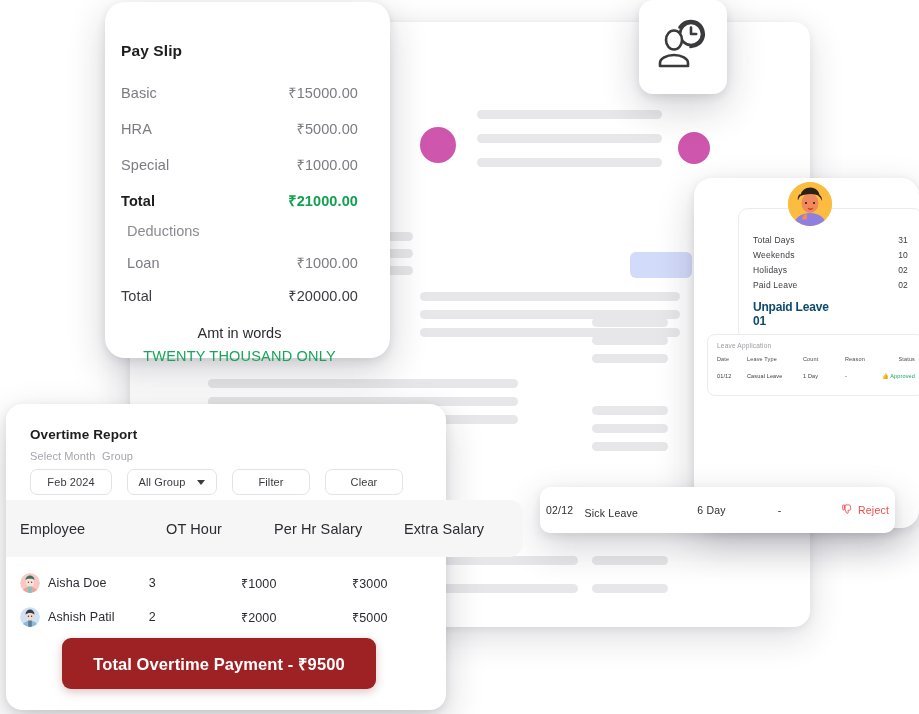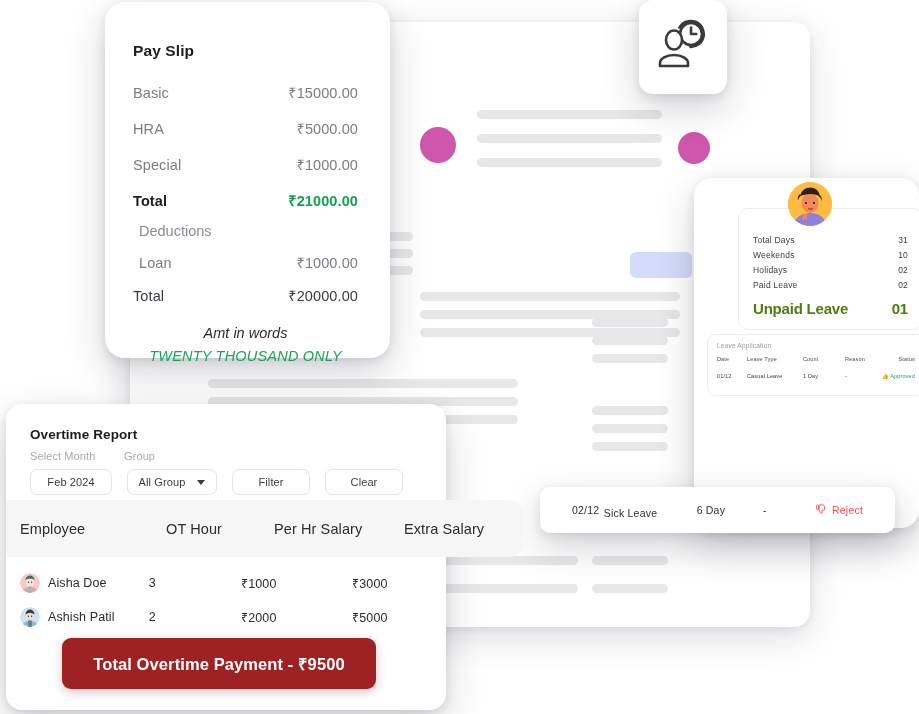--- a/index.html
+++ b/index.html
@@ -65,21 +65,21 @@
 
   
   #payslip {
     left: 105px;
     top: 2px;
     width: 285px;
     height: 356px;
     border-radius: 20px;
     padding: 0;
   }
-  #payslip .ps-inner { padding: 40px 32px 0 28px; }
+  #payslip .ps-inner { padding: 40px 32px 0 16px; }
   .ps-title {
     font-size: 15.5px;
     font-weight: 700;
     color: #1d1d1f;
     letter-spacing: .1px;
     margin-bottom: 22px;
   }
   .ps-row {
     display: flex;
     justify-content: space-between;
@@ -95,21 +95,20 @@
   .ps-row.dark .ps-v { color: #3a3a40; }
   .ps-row.tight { margin-bottom: 13px; }
   .ps-sub {
     font-size: 14.5px;
     color: #8b8b92;
     margin: 0 0 13px 6px;
   }
   .ps-foot {
     text-align: center;
     margin-top: 20px;
-    font-style: italic;
   }
   .ps-foot-lbl {
     font-size: 14.5px;
     color: #2b2b31;
     margin-bottom: 7px;
   }
   .ps-foot-val {
     font-size: 14.5px;
     color: #18a558;
     letter-spacing: .2px;
@@ -162,25 +161,26 @@
     font-size: 8.5px;
     color: #3c3c42;
     margin-bottom: 5px;
     letter-spacing: .2px;
   }
   .lv-row .lv-v { min-width: 18px; text-align: right; }
   .lv-big {
     display: flex;
     justify-content: space-between;
     align-items: baseline;
-    font-size: 15px;
+    font-size: 12px;
     font-weight: 700;
-    color: #4d7c0f;
+    color: #0c4a6e;
     margin-top: 10px;
     letter-spacing: -.2px;
+    flex-direction: column;
   }
   .lv-table {
     position: absolute;
     left: 13px;
     top: 156px;
     width: 198px;
     border: 1px solid #ececed;
     border-radius: 8px;
     padding: 7px 9px 16px 9px;
     background: #fff;
@@ -207,21 +207,21 @@
 
   
   #sickstrip {
     left: 540px;
     top: 487px;
     width: 355px;
     height: 46px;
     border-radius: 10px;
     display: flex;
     align-items: center;
-    padding: 0 32px;
+    padding: 0 6px;
     box-sizing: border-box;
     font-size: 10.5px;
     color: #2d2d33;
     letter-spacing: .2px;
   }
   #sickstrip .s0 { width: 48px; }
   #sickstrip .s1 { width: 140px; margin-top: 6px; }
   #sickstrip .s2 { width: 100px; }
   #sickstrip .s3 { width: 80px; }
   #sickstrip .s4 {
@@ -243,21 +243,20 @@
   }
   .ot-head { padding: 23px 24px 0 24px; }
   .ot-title {
     font-size: 13.5px;
     font-weight: 700;
     color: #1d1d1f;
     letter-spacing: .1px;
   }
   .ot-sublabels {
     display: flex;
-    gap: 22px;
     margin: 8px 0 7px 0;
     font-size: 11px;
     color: #a6a6ad;
     letter-spacing: .1px;
   }
   .ot-sublabels .l0 { width: 72px; }
   .ot-controls { display: flex; gap: 15px; text-align: center; }
   .ot-btn {
     border: 1px solid #e3e3e6;
     border-radius: 7px;

